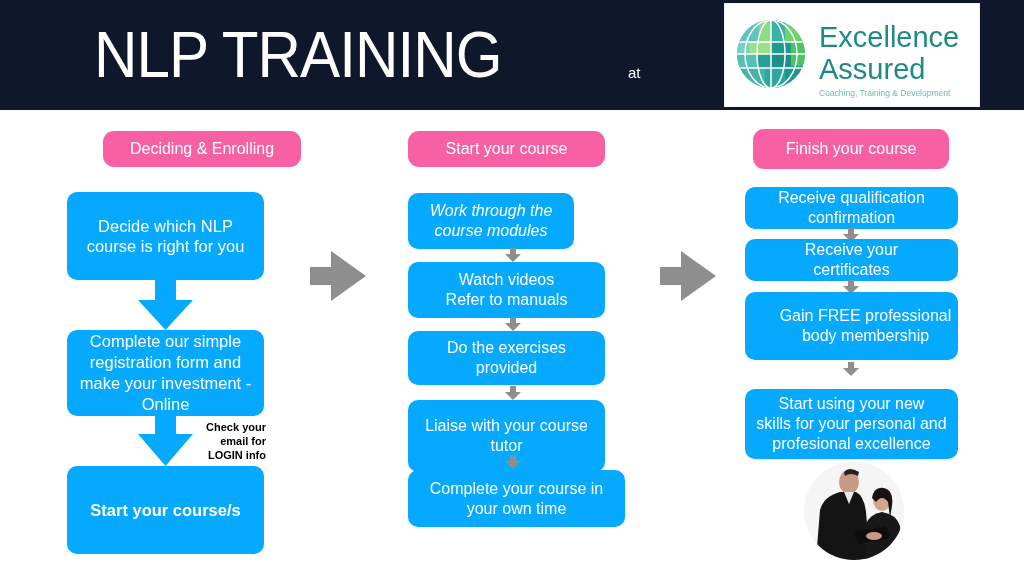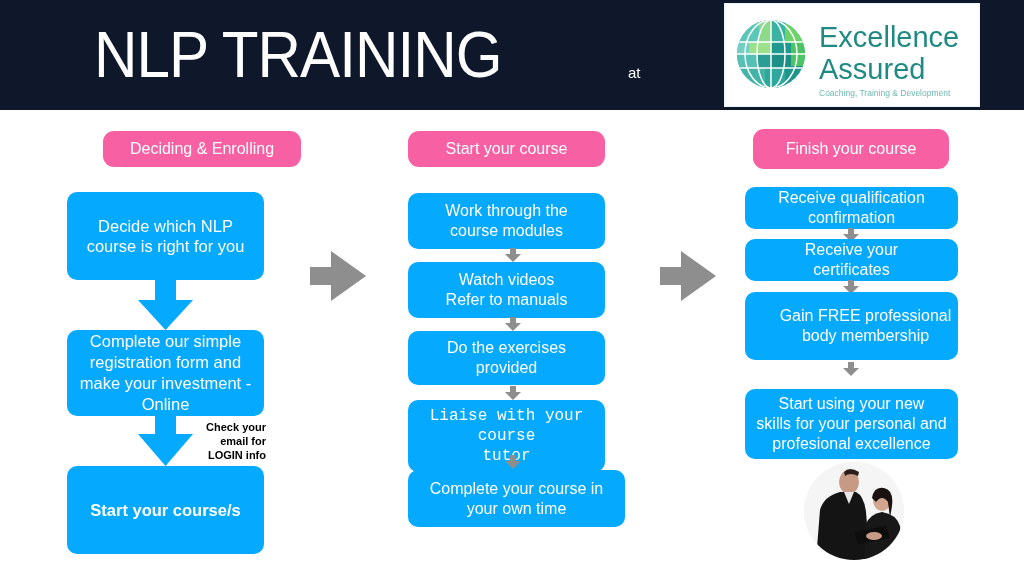--- a/index.html
+++ b/index.html
@@ -127,39 +127,39 @@
 LOGIN info</div>
 
 <div class="box bigbox" style="left:67px;top:466px;width:197px;height:88px;font-weight:bold;">Start your course/s</div>
 
 <svg class="gray-arrow" style="left:310px;top:251px;" viewBox="0 0 56 50">
   <polygon points="0,16 21,16 21,0 56,25 21,50 21,34 0,34" fill="#8e8e8e"></polygon>
 </svg>
 
 <div class="pill" style="left:408px;top:131px;width:197px;">Start your course</div>
 
-<div class="box" style="left:408px;top:193px;width:197px;height:56px;">Work through the
+<div class="box" style="left:408px;top:193px;width:166px;height:56px;font-style:italic;">Work through the
 course modules</div>
 <svg class="small-arrow" style="left:505px;top:248px;" viewBox="0 0 16 14">
     <polygon points="5,0 11,0 11,6 16,6 8,14 0,6 5,6" fill="#8e8e8e"></polygon>
   </svg>
 
 <div class="box" style="left:408px;top:262px;width:197px;height:56px;text-align:center;">Watch videos
 Refer to manuals</div>
 <svg class="small-arrow" style="left:505px;top:317px;" viewBox="0 0 16 14">
     <polygon points="5,0 11,0 11,6 16,6 8,14 0,6 5,6" fill="#8e8e8e"></polygon>
   </svg>
 
 <div class="box" style="left:408px;top:331px;width:197px;height:54px;">Do the exercises
 provided</div>
 <svg class="small-arrow" style="left:505px;top:386px;" viewBox="0 0 16 14">
     <polygon points="5,0 11,0 11,6 16,6 8,14 0,6 5,6" fill="#8e8e8e"></polygon>
   </svg>
 
-<div class="box" style="left:408px;top:400px;width:197px;height:72px;font-family:Liberation Mono, monospace;">Liaise with your course
+<div class="box" style="left:408px;top:400px;width:197px;height:72px;">Liaise with your course
 tutor</div>
 <svg class="small-arrow" style="left:505px;top:455px;" viewBox="0 0 16 14">
     <polygon points="5,0 11,0 11,6 16,6 8,14 0,6 5,6" fill="#8e8e8e"></polygon>
   </svg>
 
 <div class="box" style="left:408px;top:470px;width:217px;height:57px;">Complete your course in
 your own time</div>
 
 <svg class="gray-arrow" style="left:660px;top:251px;" viewBox="0 0 56 50">
   <polygon points="0,16 21,16 21,0 56,25 21,50 21,34 0,34" fill="#8e8e8e"></polygon>

